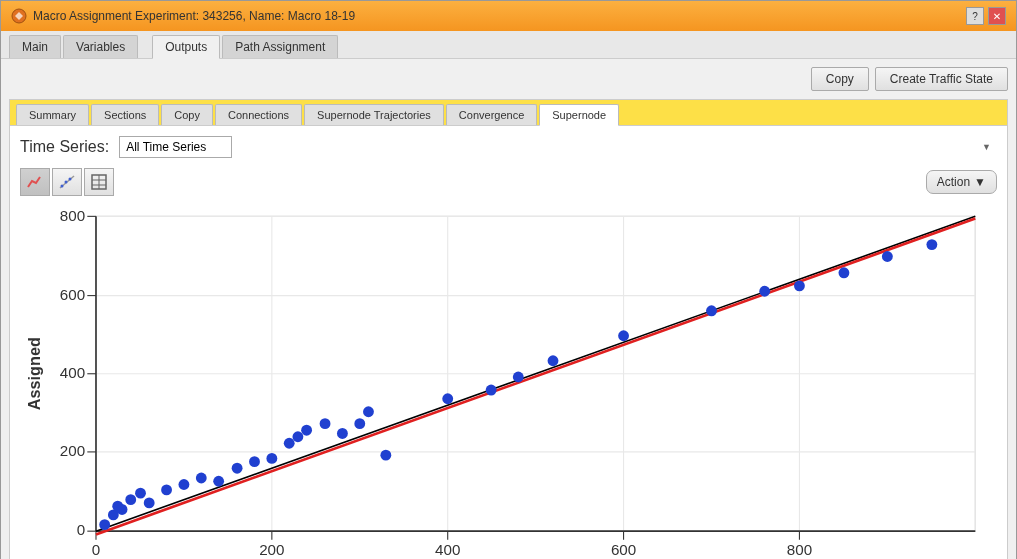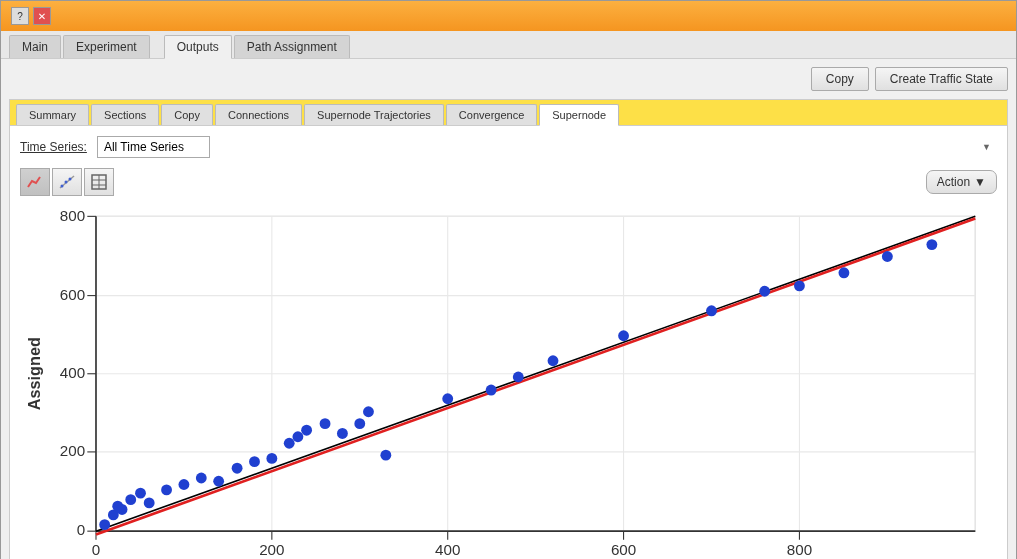--- a/index.html
+++ b/index.html
@@ -146,24 +146,23 @@
       display: flex;
       flex-direction: column;
     }
     .time-series-row {
       display: flex;
       align-items: center;
       gap: 10px;
       margin-bottom: 10px;
     }
     .time-series-label {
-      font-size: 12px;
+      font-size: 16px;
       color: #333;
       white-space: nowrap;
-      text-decoration: underline;
     }
     .time-series-select {
       flex: 1;
       padding: 3px 24px 3px 6px;
       border: 1px solid #aaa;
       background: white;
       font-size: 12px;
       appearance: none;
       -webkit-appearance: none;
       cursor: pointer;
@@ -234,29 +233,36 @@
       width: 100%;
       height: 100%;
     }
   </style>
 </head>
 <body>
 
 <div class="window">
 
   <div class="title-bar">
+    <div class="title-bar-left">
+      <svg class="title-bar-icon" viewBox="0 0 16 16">
+        <circle cx="8" cy="8" r="7" fill="#e07020" stroke="#a05010" stroke-width="1"></circle>
+        <path d="M4 8 L8 4 L12 8 L8 12 Z" fill="white" opacity="0.7"></path>
+      </svg>
+      <span class="title-text">Macro Assignment Experiment: 343256, Name: Macro 18-19</span>
+    </div>
     <div class="title-bar-controls">
       <div class="title-btn">?</div>
       <div class="title-btn close">✕</div>
     </div>
   </div>
 
   <div class="tab-bar">
     <div class="tab">Main</div>
-    <div class="tab">Experiment</div>
+    <div class="tab">Variables</div>
     <div class="tab active">Outputs</div>
     <div class="tab">Path Assignment</div>
   </div>
 
   <div class="content-area">
 
     <div class="top-buttons">
       <button class="btn">Copy</button>
       <button class="btn">Create Traffic State</button>
     </div>

